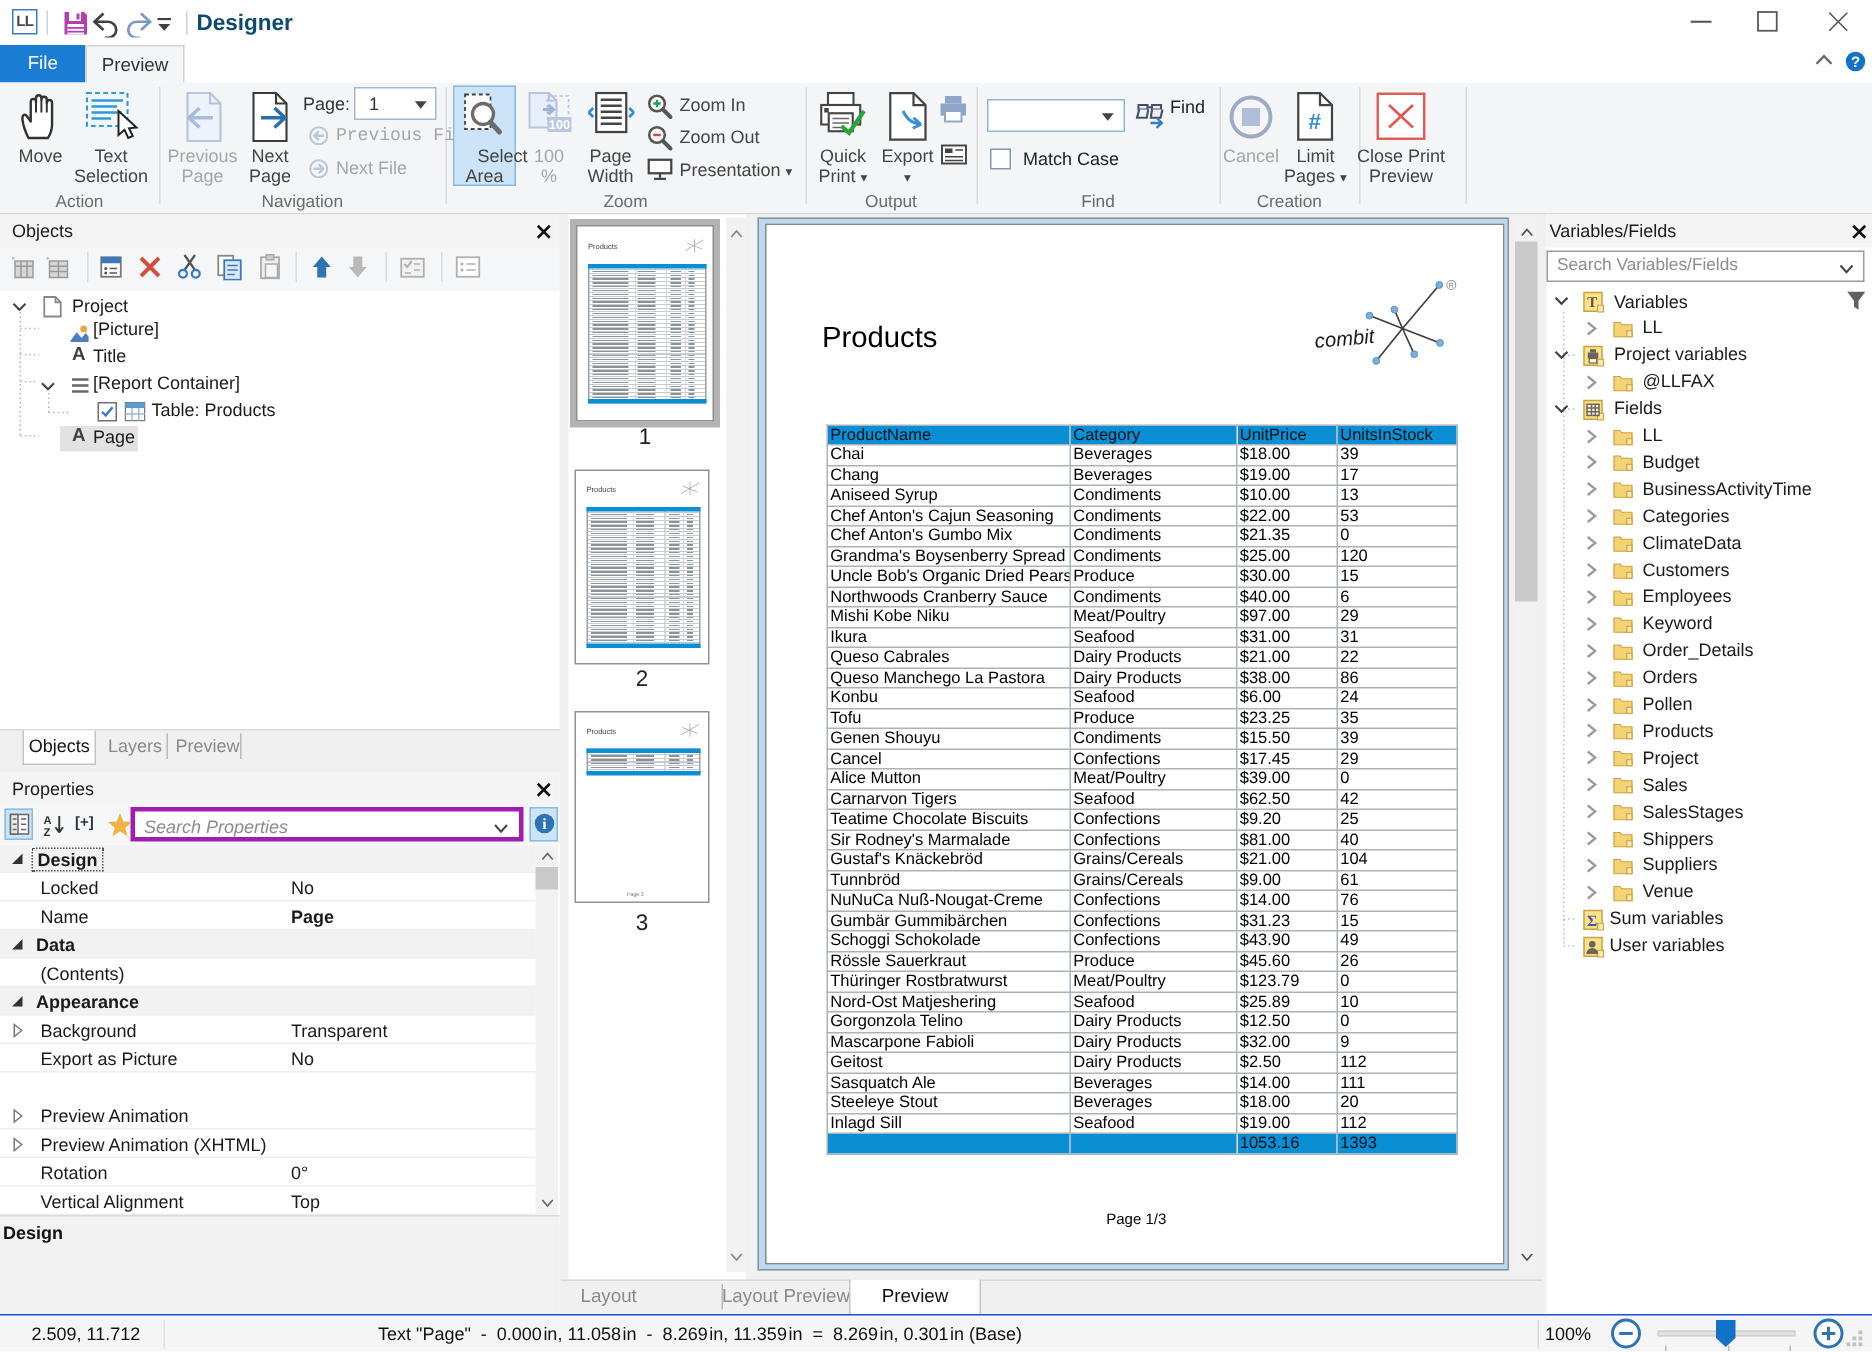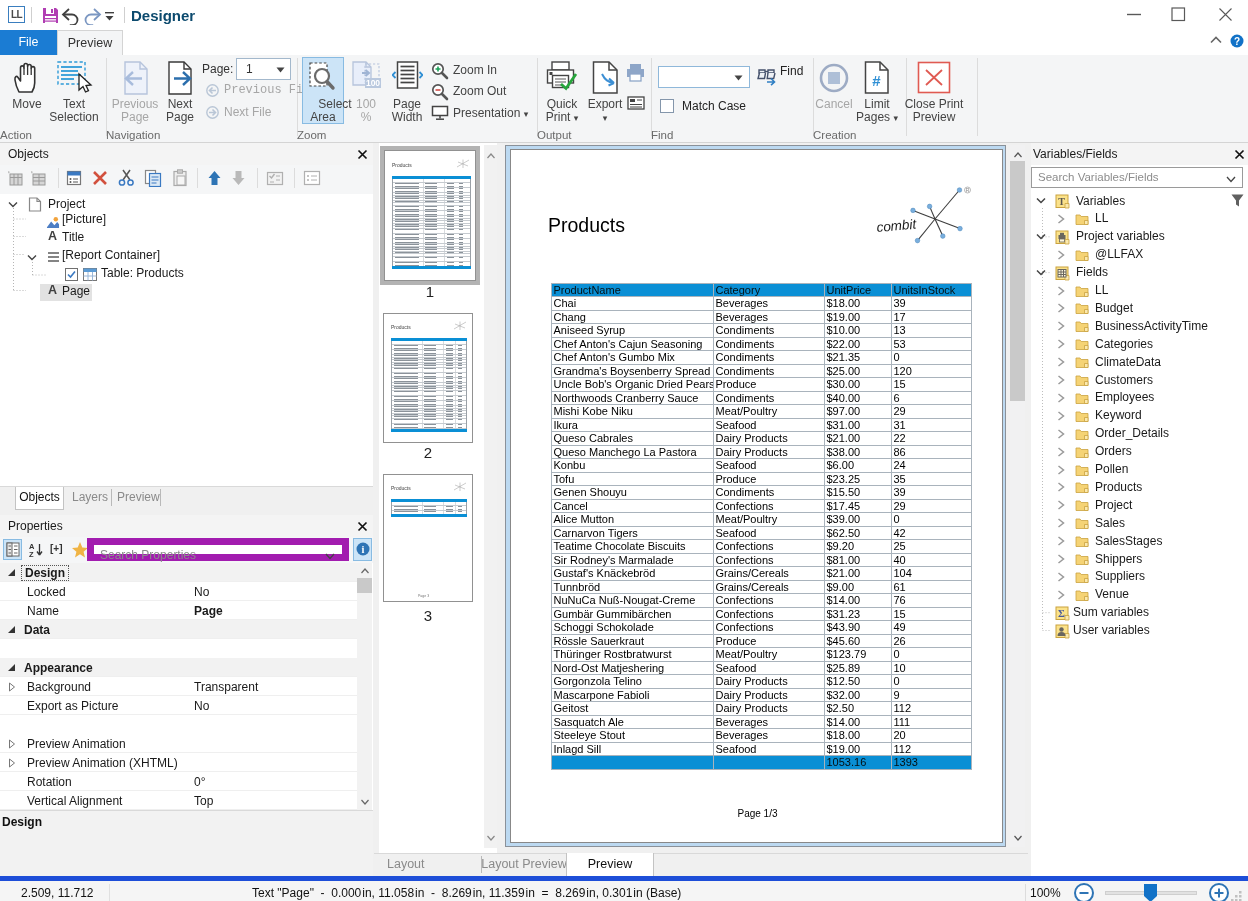--- a/index.html
+++ b/index.html
@@ -14,33 +14,33 @@
 #designer-txt { left:131px; top:7px; color:#0c4a6e; font-size:15px;font-weight:bold; }
 
 
 #tabrow { left:0; top:30px; width:1248px; height:25px; background:#fff; }
 #filetab { left:0; top:0; width:57px; height:25px; background:#1b7cd3; color:#fff; font-size:12.5px; text-align:center; line-height:25px; }
 #prevtab { left:57px; top:0; width:66px; height:25px; background:#f4f5f6; border:1px solid #d4d4d4; border-bottom:none; color:#333; font-size:12.5px; text-align:center; line-height:25px; }
 
 
 #ribbon { left:0; top:55px; width:1248px; height:88px; background:#f4f5f6; border-bottom:1px solid #d4d4d4; }
 .rsep { top:3px; width:1px; height:78px; background:#dcdcdc; }
-.rlabel { top:74px; font-size:11.5px; color:#6a6a6a; text-align:left; }
+.rlabel { top:74px; font-size:11.5px; color:#6a6a6a; text-align:center; }
 .rtxt { font-size:12px; color:#444; text-align:center; white-space:nowrap; }
 .rtxt2 { font-size:12px; color:#444; white-space:nowrap; }
 .gray { color:#a6a6a6; }
 
 
 #content { left:0; top:143px; width:1248px; height:733px; background:#f0f0f0; }
 .panelhdr { font-size:12px; color:#1a1a1a; }
 #leftpanel { left:0; top:0; width:373px; height:733px; background:#f0f0f0; }
 #rightpanel { left:1031px; top:0; width:217px; height:733px; background:#fff; }
 
 
-#statusbar { left:0; top:876px; width:1248px; height:25px; background:#f5f5f5; border-top:5px solid #1d4ed8; font-size:12px; color:#111; }
+#statusbar { left:0; top:876px; width:1248px; height:25px; background:#f5f5f5; border-top:1px solid #1d4ed8; font-size:12px; color:#111; }
 
 
 .prow { left:0; width:357px; height:19px; border-bottom:1px solid #efefef; }
 .prow .pl { position:absolute; left:27px; top:2.5px; }
 .prow .pv { position:absolute; left:194px; top:2.5px; }
 .prow:not(.phdr) .pl::after { content:""; }
 .phdr { background:#f2f2f2; }
 .phtri { left:7px; top:5px; }
 .ptri { left:8px; top:4.5px; }
 
@@ -486,21 +486,21 @@
             </svg>
         <svg class="abs" style="left:29px;top:5px;" width="15" height="16" viewBox="0 0 15 16">
               <text x="0" y="7" font-size="7.5" font-weight="bold" fill="#333" font-family="Liberation Sans">A</text>
               <text x="0" y="15" font-size="7.5" font-weight="bold" fill="#333" font-family="Liberation Sans">Z</text>
               <path d="M10.5 2 V12 M10.5 13 L8 9.5 M10.5 13 L13 9.5" stroke="#333" stroke-width="1.3" fill="none"></path>
             </svg>
           <div class="abs" style="left:50px;top:6px;font-size:10px;color:#333;font-weight:bold;">[+]</div>
           <svg class="abs" style="left:71px;top:4px;" width="18" height="18" viewBox="0 0 18 18">
               <path d="M9 1 L11.3 6.6 L17 7 L12.6 10.8 L14 16.5 L9 13.3 L4 16.5 L5.4 10.8 L1 7 L6.7 6.6 Z" fill="#f0b445"></path>
             </svg>
-          <div class="abs" style="left:87px;top:1px;width:262px;height:23px;background:#fff;border:7px solid #a21caf;">
+          <div class="abs" style="left:87px;top:1px;width:262px;height:23px;background:#fff;border:3px solid #a21caf;font-style:italic;">
             <div class="abs" style="left:6px;top:3px;font-size:12px;color:#8c8c8c;">Search Properties</div>
             <svg class="abs" style="right:7px;top:8px;" width="10" height="7" viewBox="0 0 10 7">
                 <path d="M1 1 L5 5.5 L9 1" fill="none" stroke="#444" stroke-width="1.3"></path>
               </svg>
           </div>
           <div class="abs" style="left:353px;top:1px;width:19px;height:23px;background:#cce4f7;border:1px solid #88bbe2;"></div>
           <svg class="abs" style="left:356px;top:5px;" width="14" height="14" viewBox="0 0 14 14">
               <circle cx="7" cy="7" r="6.5" fill="#2e74b5"></circle>
               <text x="7" y="10.8" font-size="10.5" font-weight="bold" fill="#fff" text-anchor="middle" font-family="Liberation Serif">i</text>
             </svg>
@@ -519,20 +519,23 @@
             </div>
           <div class="abs prow" style="top:38px;">
               <span class="pl">Name</span>
               <span class="pv" style="font-weight:bold;">Page</span>
             </div>
           <div class="abs prow phdr" style="top:57px;">
               <svg class="abs phtri" width="9" height="9" viewBox="0 0 9 9">
                 <path d="M8 1 V8 H1 Z" fill="#333"></path>
               </svg>
               <span class="abs" style="left:24px;top:3px;font-weight:bold;">Data</span>
+            </div>
+          <div class="abs prow" style="top:76px;">
+              <span class="pl">(Contents)</span>
             </div>
           <div class="abs prow phdr" style="top:95px;">
               <svg class="abs phtri" width="9" height="9" viewBox="0 0 9 9">
                 <path d="M8 1 V8 H1 Z" fill="#333"></path>
               </svg>
               <span class="abs" style="left:24px;top:3px;font-weight:bold;">Appearance</span>
             </div>
           <div class="abs prow" style="top:114px;">
               <svg class="abs ptri" width="8" height="10" viewBox="0 0 8 10">
                 <path d="M1.5 1 L6.5 5 L1.5 9 Z" fill="none" stroke="#777"></path>

